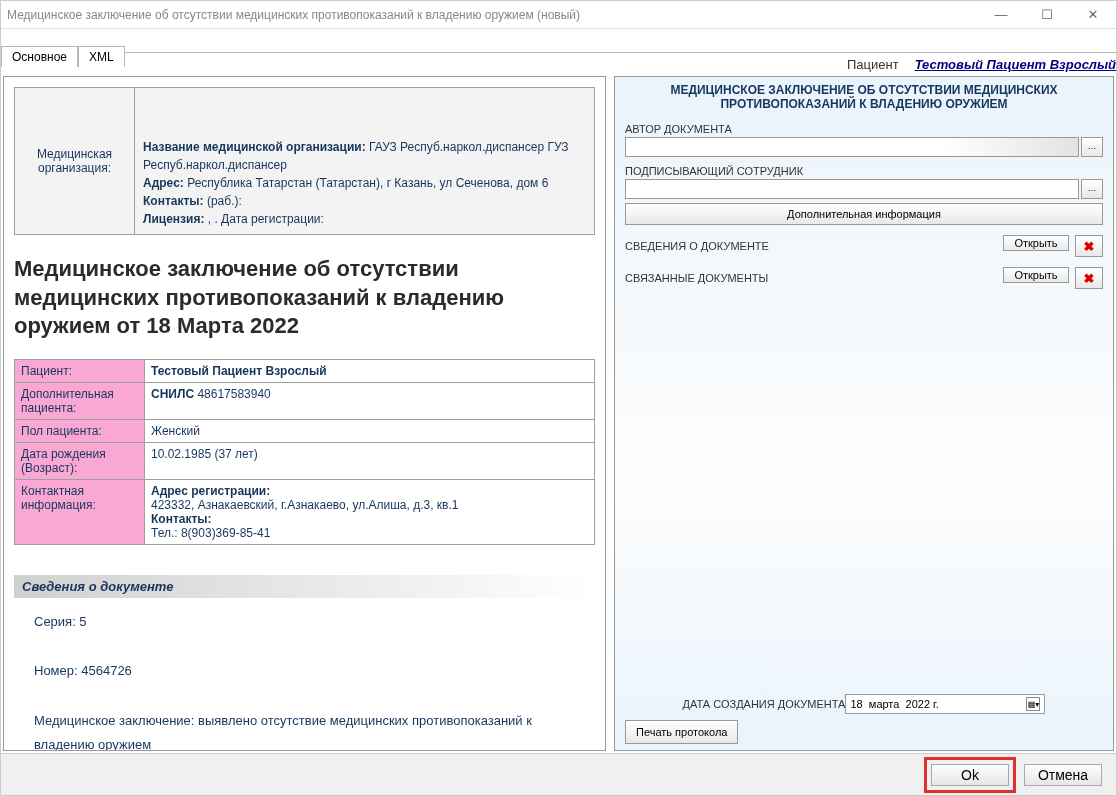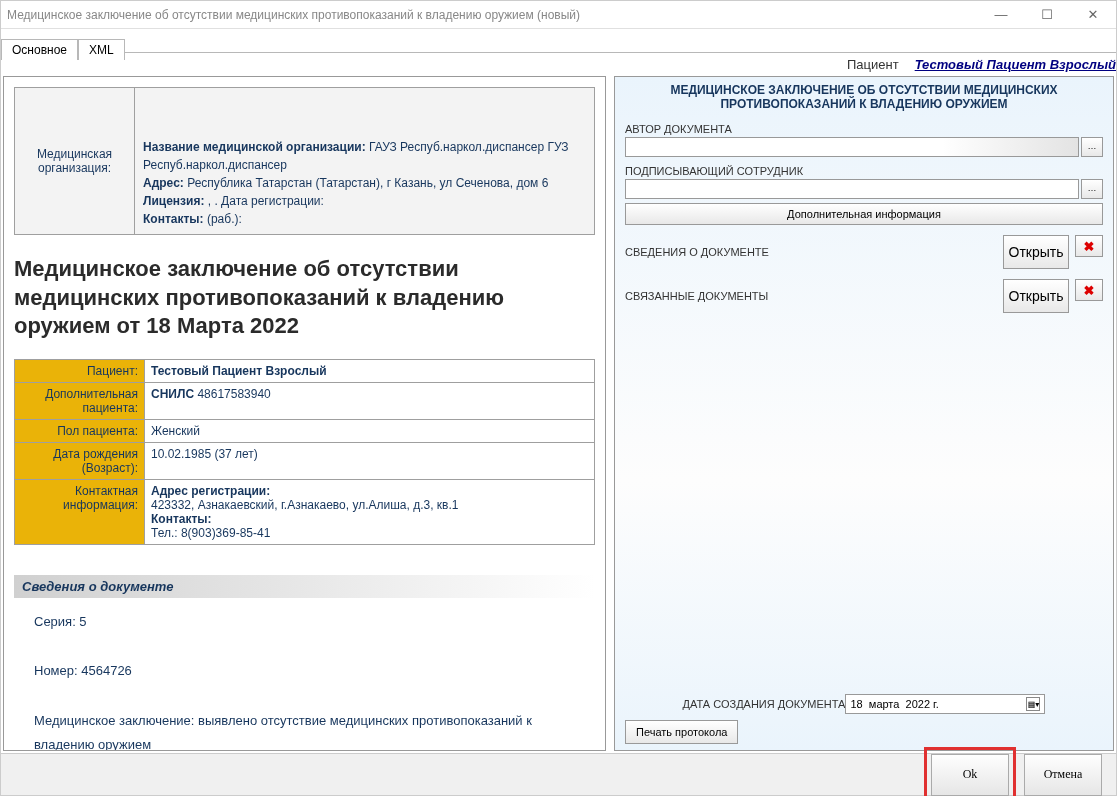--- a/index.html
+++ b/index.html
@@ -6,71 +6,71 @@
 body { font-family: Arial, sans-serif; font-size: 12px; background: #fff; width: 1117px; height: 796px; overflow: hidden; }
 
 .window-frame { width: 100%; height: 100%; display: flex; flex-direction: column; border: 1px solid #ccc; }
 
 .titlebar { display: flex; justify-content: space-between; align-items: center; height: 28px; background: #fff; border-bottom: 1px solid #e0e0e0; padding-left: 6px; }
 .titlebar-text { color: #888; font-size: 12px; }
 .win-controls { display: flex; }
 .win-btn { width: 46px; height: 28px; display: flex; align-items: center; justify-content: center; color: #666; font-size: 13px; }
 
 .tab-row { display: flex; height: 24px; padding-left: 0; border-bottom: 1px solid #b8b8b8; align-items: flex-end; }
-.tab { padding: 3px 10px; border: 1px solid #b8b8b8; border-bottom: none; background: #fff; font-size: 12px; position: relative; top: 8px; }
+.tab { padding: 3px 10px; border: 1px solid #b8b8b8; border-bottom: none; background: #fff; font-size: 12px; position: relative; top: 15px; }
 .tab.active { background: #fff; }
 
 .patient-row { padding: 4px 0; display: flex; align-items: center; gap: 16px; justify-content: flex-end; }
 .patient-label { color: #333; font-size: 13px; padding-left: 2px; }
 .patient-link { color: #000080; font-weight: bold; font-style: italic; text-decoration: underline; font-size: 13px; }
 
 .main-area { flex: 1; display: flex; gap: 8px; padding: 0 2px 2px 2px; min-height: 0; }
 
 .left-pane { flex: 1; border: 1px solid #999; overflow-y: auto; padding: 10px; min-height: 0; position: relative; }
 
 .org-box { border: 1px solid #9f9f9f; background: #f3f3f3; }
 .org-row { display: flex; }
 .org-cell-l { width: 120px; padding: 6px 8px; color: #17365d; text-align: center; border-right: 1px solid #9f9f9f; display: flex; align-items: flex-start; justify-content: center; flex-direction: column; }
 .org-cell-r { flex: 1; padding: 6px 8px; color: #17365d; line-height: 1.5; margin-top: 44px; }
 
 .doc-title { font-size: 22px; font-weight: bold; color: #2b2b2b; margin: 20px 0 18px 0; line-height: 1.3; }
 
 .patient-table { border: 1px solid #9f9f9f; width: 100%; border-collapse: collapse; }
 .patient-table td { border: 1px solid #9f9f9f; padding: 4px 6px; color: #17365d; vertical-align: top; }
-.pt-label { width: 130px; text-align: right; background: #eab308; margin-left: 48px; }
+.pt-label { width: 130px; text-align: left; background: #f9a8d4; margin-left: 48px; }
 .pt-value { background: #fff; }
 
 .section-header { background: linear-gradient(to right, #d0d0d0, #fff); padding: 4px 8px; font-style: italic; font-weight: bold; font-size: 13px; color: #17365d; margin-top: 30px; }
 .section-body { padding: 12px 20px; color: #17365d; line-height: 1.9; font-size: 13px; }
 
 .right-pane { width: 500px; border: 1px solid #999; background: linear-gradient(to bottom, #eaf4fc, #fdfdfd 60%, #eaf4fc); display: flex; flex-direction: column; padding: 6px 10px; }
 .rp-title { text-align: center; font-weight: bold; color: #17365d; font-size: 12px; margin-bottom: 8px; }
 .rp-label { font-size: 11px; color: #333; margin-top: 4px; margin-bottom: 2px; }
 .rp-input-row { display: flex; gap: 2px; margin-bottom: 4px; }
 .rp-input { flex: 1; height: 20px; border: 1px solid #999; background: #fff; }
 .rp-input.shaded { background: linear-gradient(to right, #fff 70%, #e3e3e3); }
 .rp-ellipsis-btn { width: 22px; height: 20px; border: 1px solid #999; background: linear-gradient(#fff,#e8e8e8); font-size: 9px; text-align: center; line-height: 16px; }
 .rp-wide-btn { width: 100%; height: 22px; border: 1px solid #999; background: linear-gradient(#fff,#e8e8e8); font-size: 11px; margin-bottom: 10px; }
 
 .rp-action-row { display: flex; align-items: center; justify-content: space-between; margin-bottom: 10px; }
 .rp-action-label { font-size: 11px; color: #333; }
 .rp-action-btns { display: flex; gap: 6px; }
-.rp-open-btn { width: 66px; height: 34px; border: 1px solid #999; background: linear-gradient(#fff,#e8e8e8); font-size: 14px; }
+.rp-open-btn { width: 66px; height: 16px; border: 1px solid #999; background: linear-gradient(#fff,#e8e8e8); font-size: 11px; }
 .rp-del-btn { width: 28px; height: 22px; border: 1px solid #999; background: linear-gradient(#fff,#e8e8e8); display: flex; align-items: center; justify-content: center; }
 .del-x { color: #d00; font-weight: bold; font-size: 13px; }
 
 .rp-spacer { flex: 1; }
 
 .rp-date-row { display: flex; align-items: center; justify-content: center; margin-bottom: 6px; }
 .date-picker { display: flex; align-items: center; border: 1px solid #999; background: #fff; height: 20px; padding: 0 4px; font-size: 11px; width: 200px; justify-content: space-between; }
 .date-cal-icon { width: 14px; height: 14px; border: 1px solid #888; display: inline-flex; align-items: center; justify-content: center; font-size: 8px; }
 .rp-print-btn { height: 24px; padding: 0 10px; border: 1px solid #999; background: linear-gradient(#fff,#e8e8e8); font-size: 11px; align-self: flex-start; }
 
 .footer { height: 42px; background: #f0f0f0; border-top: 1px solid #ccc; display: flex; justify-content: flex-end; align-items: center; padding-right: 14px; gap: 8px; }
-.footer-btn { width: 78px; height: 42px; border: 1px solid #aaa; background: linear-gradient(#fefefe,#e6e6e6); font-size: 12px; font-family: Liberation Serif, serif; }
+.footer-btn { width: 78px; height: 22px; border: 1px solid #aaa; background: linear-gradient(#fefefe,#e6e6e6); font-size: 14px; }
 .ok-highlight { border: 3px solid #e03030; padding: 4px; }
 
 b { font-weight: bold; }
 </style>
 </head>
 <body>
 
 <div class="window-frame">
 
   <div class="titlebar">
@@ -95,22 +95,22 @@
   <div class="main-area">
 
     <div class="left-pane">
 
       <div class="org-box">
         <div class="org-row">
           <div class="org-cell-l">Медицинская организация:</div>
           <div class="org-cell-r">
             <div><b>Название медицинской организации:</b> <span>ГАУЗ Респуб.наркол.диспансер ГУЗ Респуб.наркол.диспансер</span></div>
             <div><b>Адрес:</b> <span>Республика Татарстан (Татарстан), г Казань, ул Сеченова, дом 6</span></div>
+            <div><b>Контакты:</b> <span>(раб.):</span></div>
             <div><b>Лицензия:</b> <span>, . Дата регистрации:</span></div>
-            <div><b>Контакты:</b> <span>(раб.):</span></div>
           </div>
         </div>
       </div>
 
       <h1 class="doc-title">Медицинское заключение об отсутствии медицинских противопоказаний к владению оружием от 18 Марта 2022</h1>
 
       <table class="patient-table">
         <tbody>
             <tr>
           <td class="pt-label">Пациент:</td>

